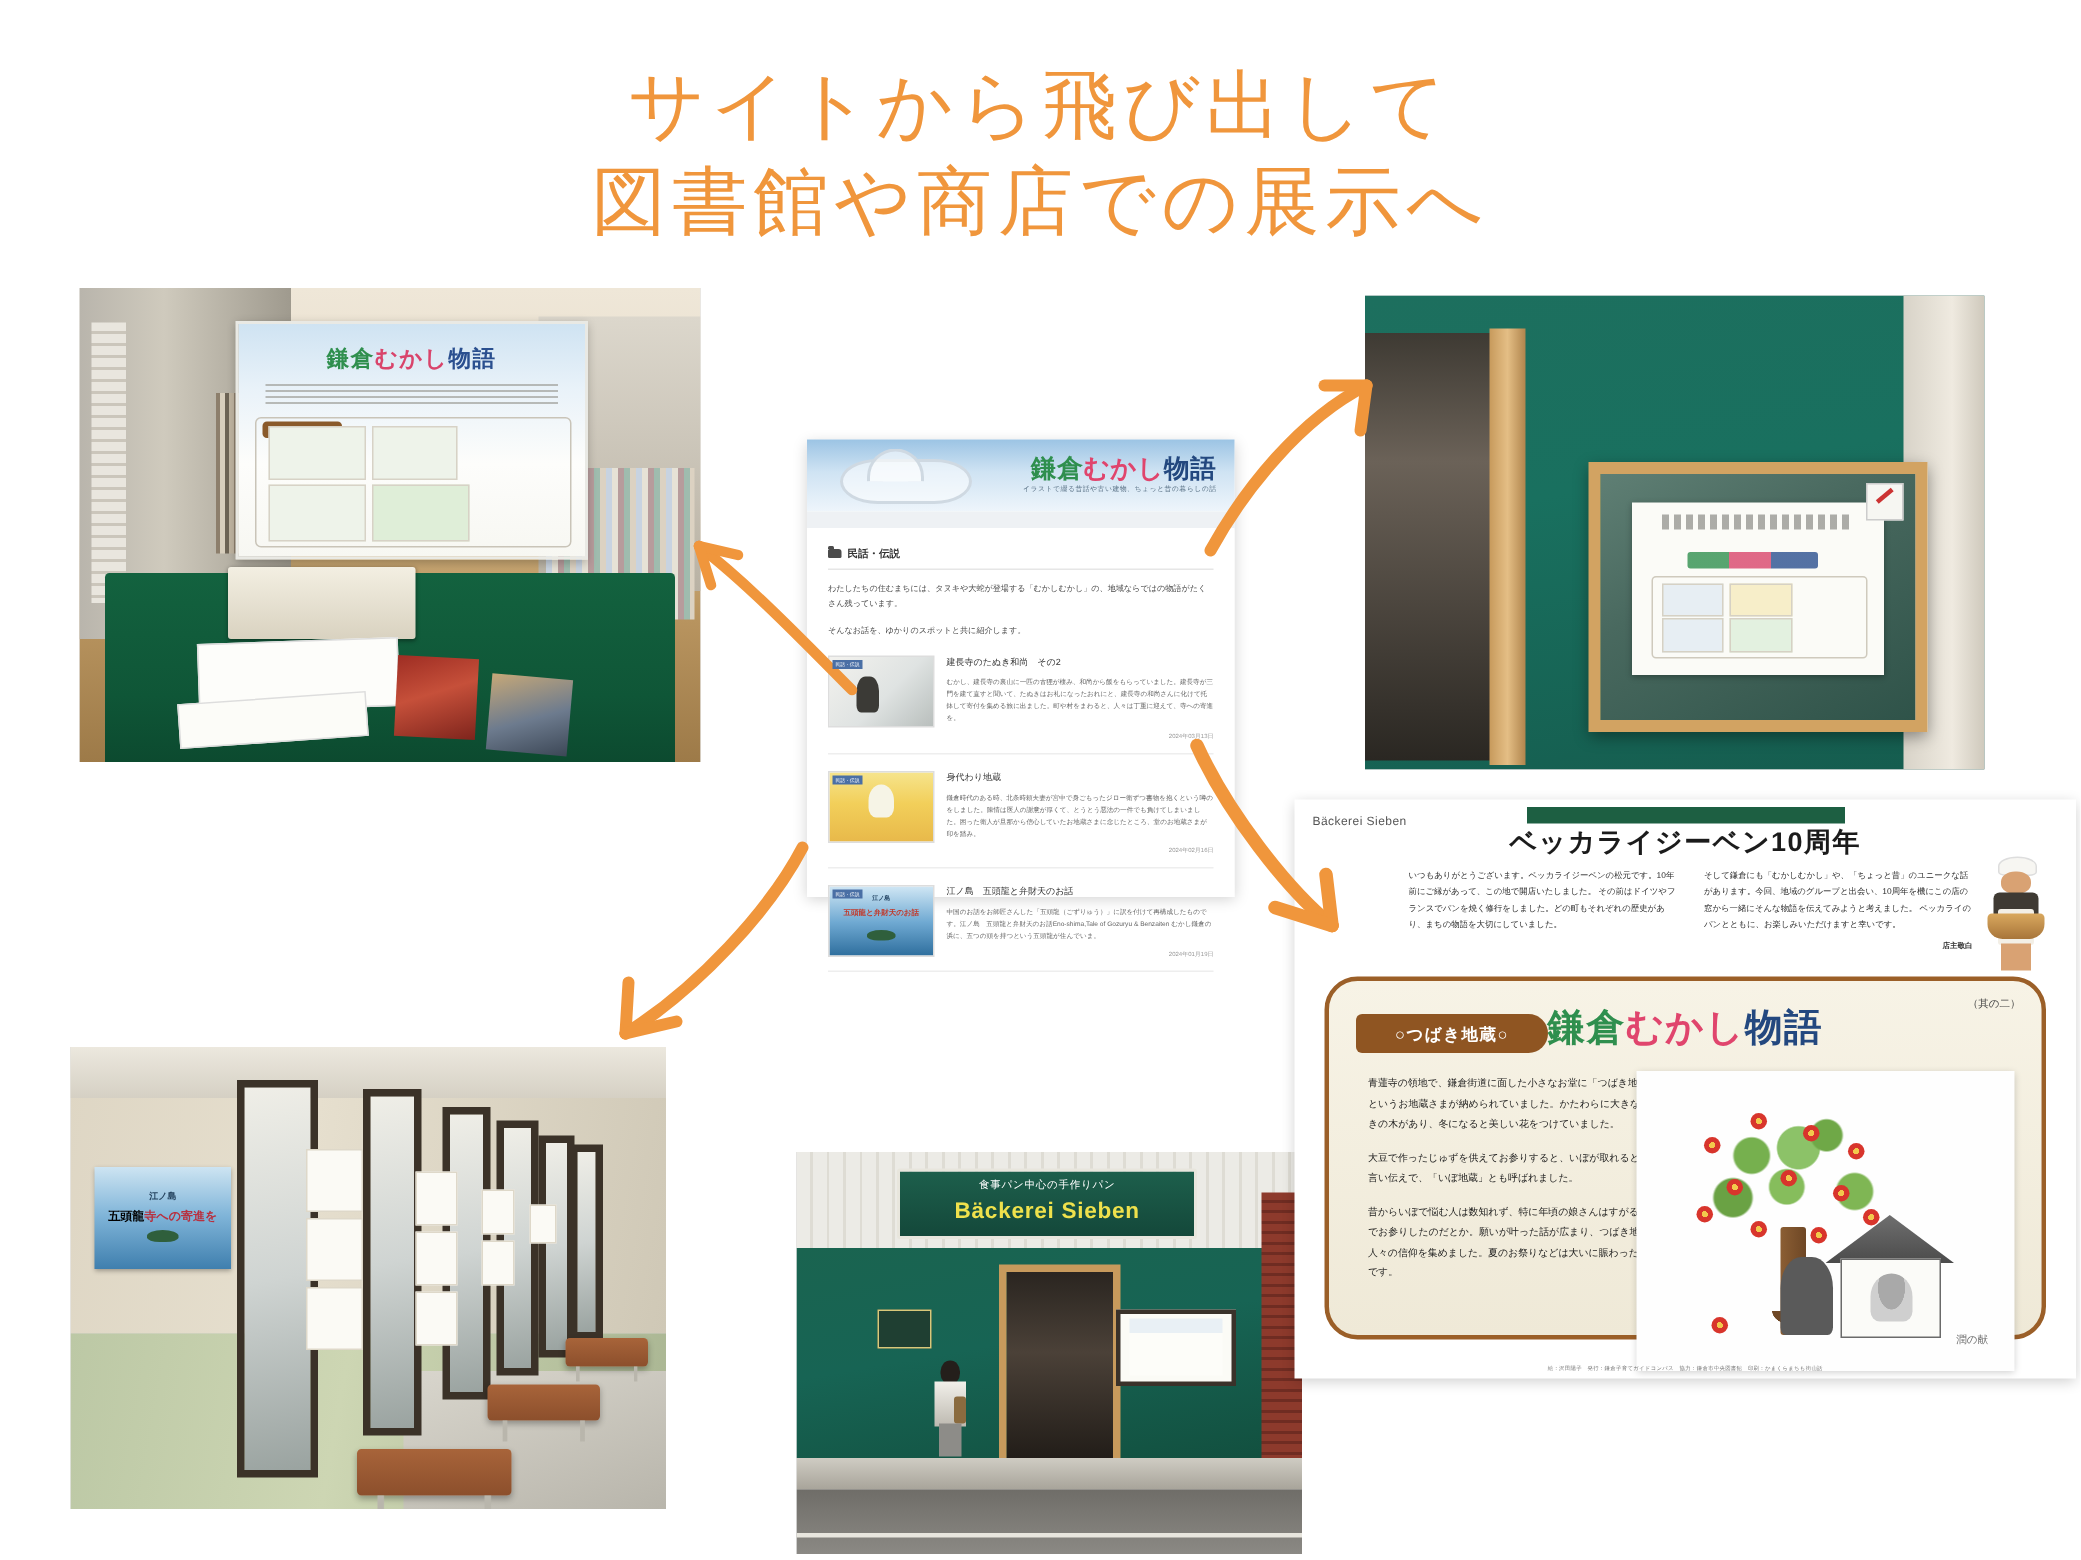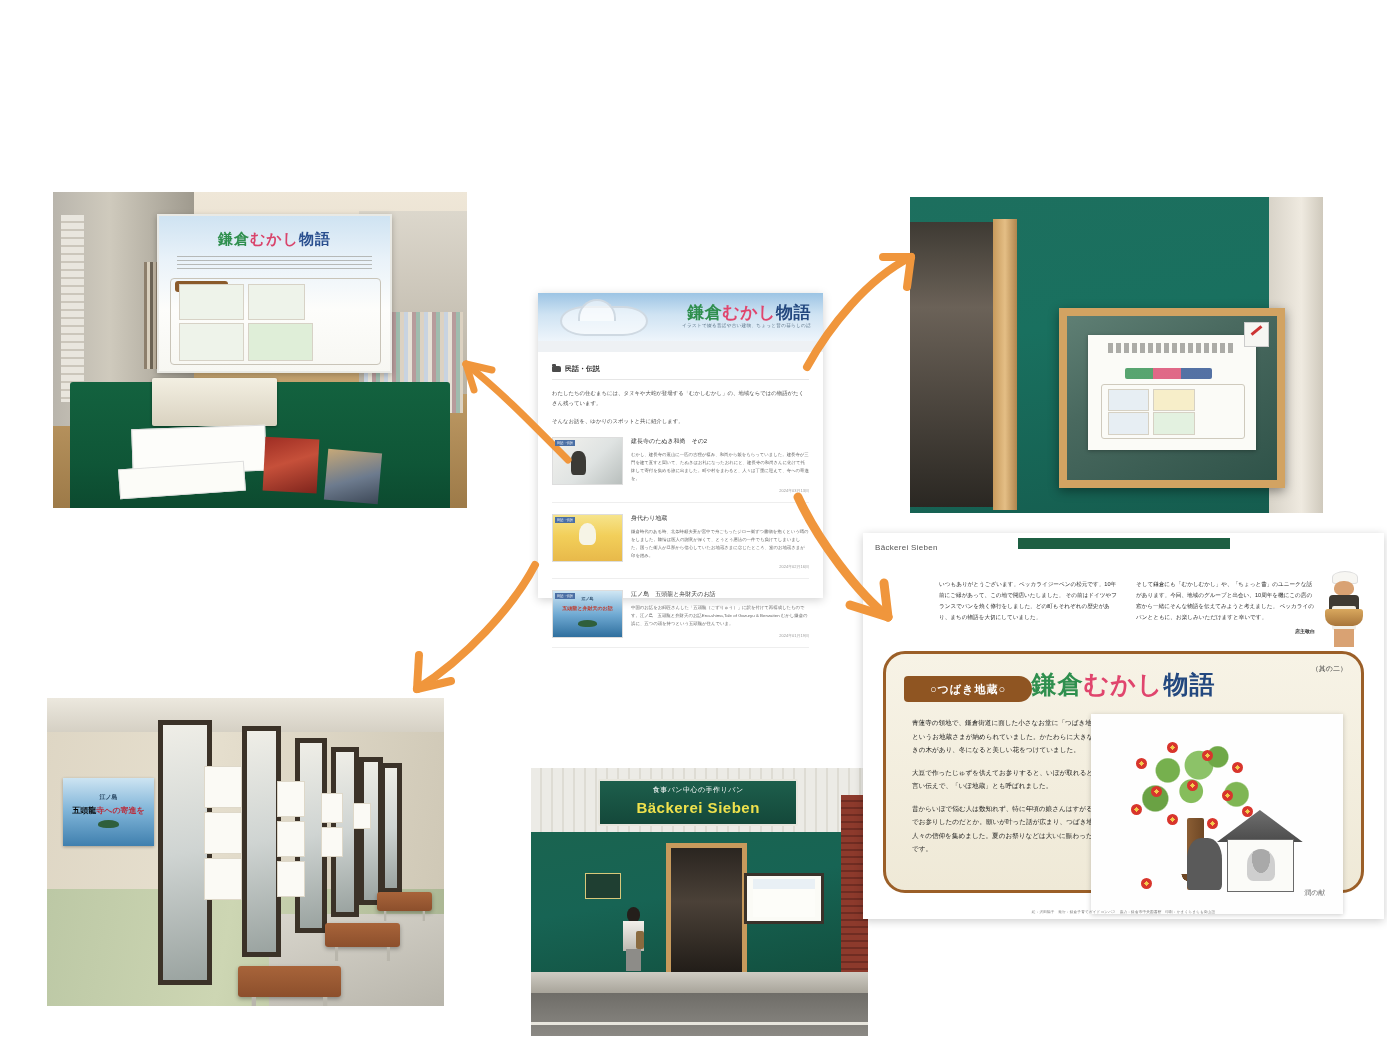--- a/index.html
+++ b/index.html
@@ -249,20 +249,22 @@
      font-size:3.6px;color:#777;letter-spacing:.2px;}
 
   
   .arrow{position:absolute;pointer-events:none;}
 </style>
 </head>
 <body>
 
 <div class="slide">
 
+  <div id="title">サイトから飛び出して
+図書館や商店での展示へ</div>
 
   <div class="photo" id="photo-library">
     <div class="ph-inner">
       <div class="lib-bg"></div>
       <div class="lib-shelfL"></div>
       <div class="lib-books-left"></div>
       <div class="lib-shelfR"></div>
       <div class="lib-booksR"></div>
 
       <div class="lib-poster">
@@ -424,20 +426,21 @@
           <div class="web-it-x">中国のお話をお師匠さんした「五頭龍（ごずりゅう）」に訳を付けて再構成したものです。江ノ島　五頭龍と弁財天のお話Eno-shima,Tale of Gozuryu &amp; Benzaiten むかし鎌倉の浜に、五つの頭を持つという五頭龍が住んでいま。</div>
           <div class="web-it-d">2024年01月19日</div>
         </div>
       </div>
     </div>
   </div>
 
   <div id="poster">
     <div class="po-brand">Bäckerei Sieben</div>
     <div class="po-band"></div>
+    <div class="po-ttl">ベッカライジーベン10周年</div>
 
     <div class="po-cols">
       <div class="po-col">いつもありがとうございます。ベッカライジーベンの松元です。10年前にご縁があって、この地で開店いたしました。
 その前はドイツやフランスでパンを焼く修行をしました。どの町もそれぞれの歴史があり、まちの物語を大切にしていました。</div>
       <div class="po-col">
         <span>そして鎌倉にも「むかしむかし」や、「ちょっと昔」のユニークな話があります。今回、地域のグループと出会い、10周年を機にこの店の窓から一緒にそんな物語を伝えてみようと考えました。
 ベッカライのパンとともに、お楽しみいただけますと幸いです。</span>
         <div class="po-sign">店主敬白</div>
       </div>
     </div>

